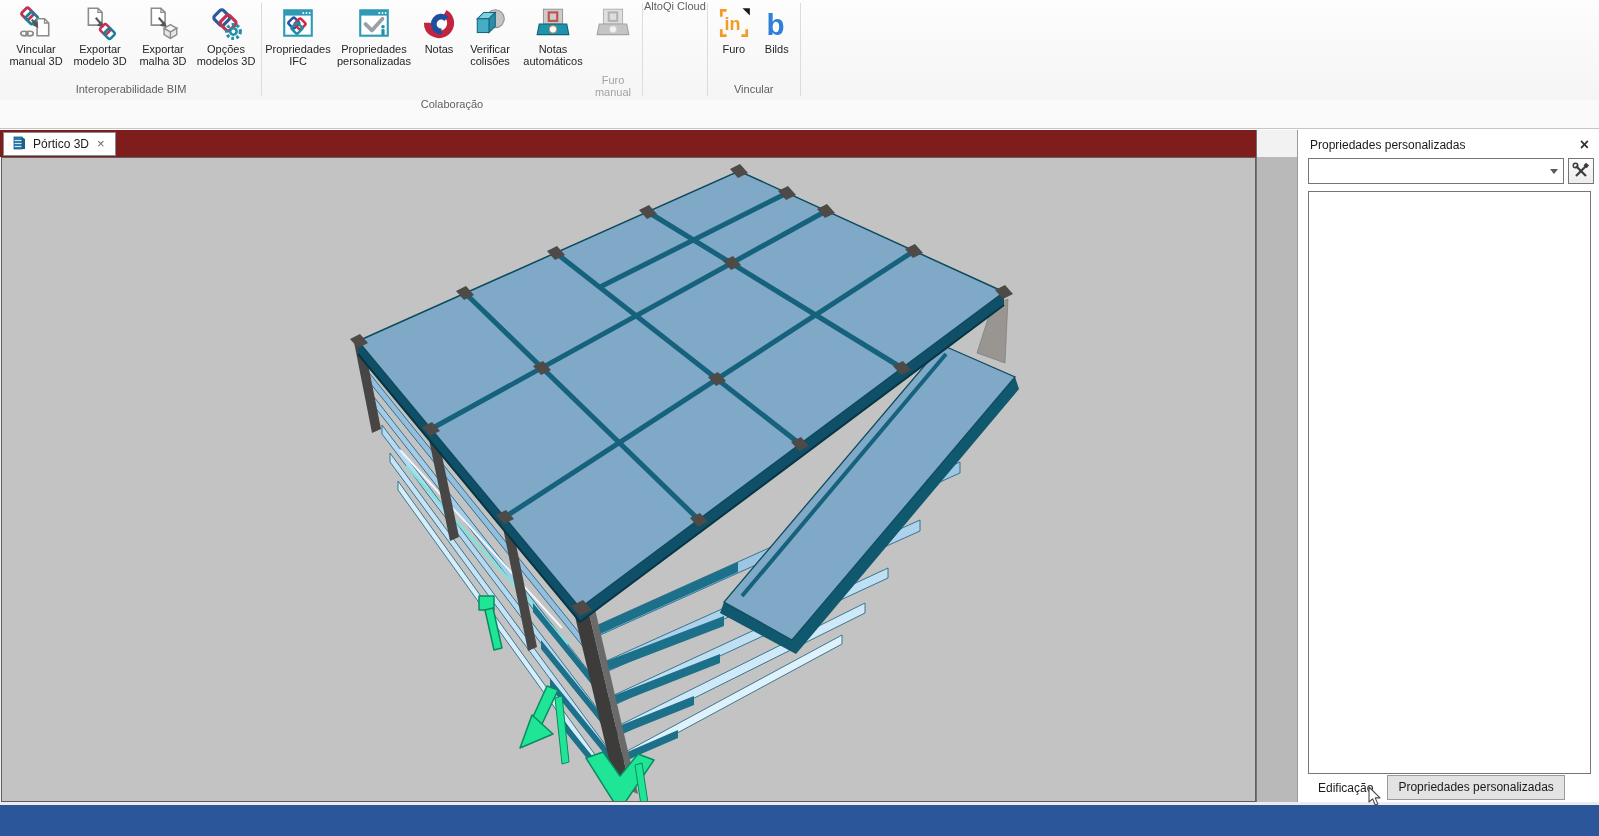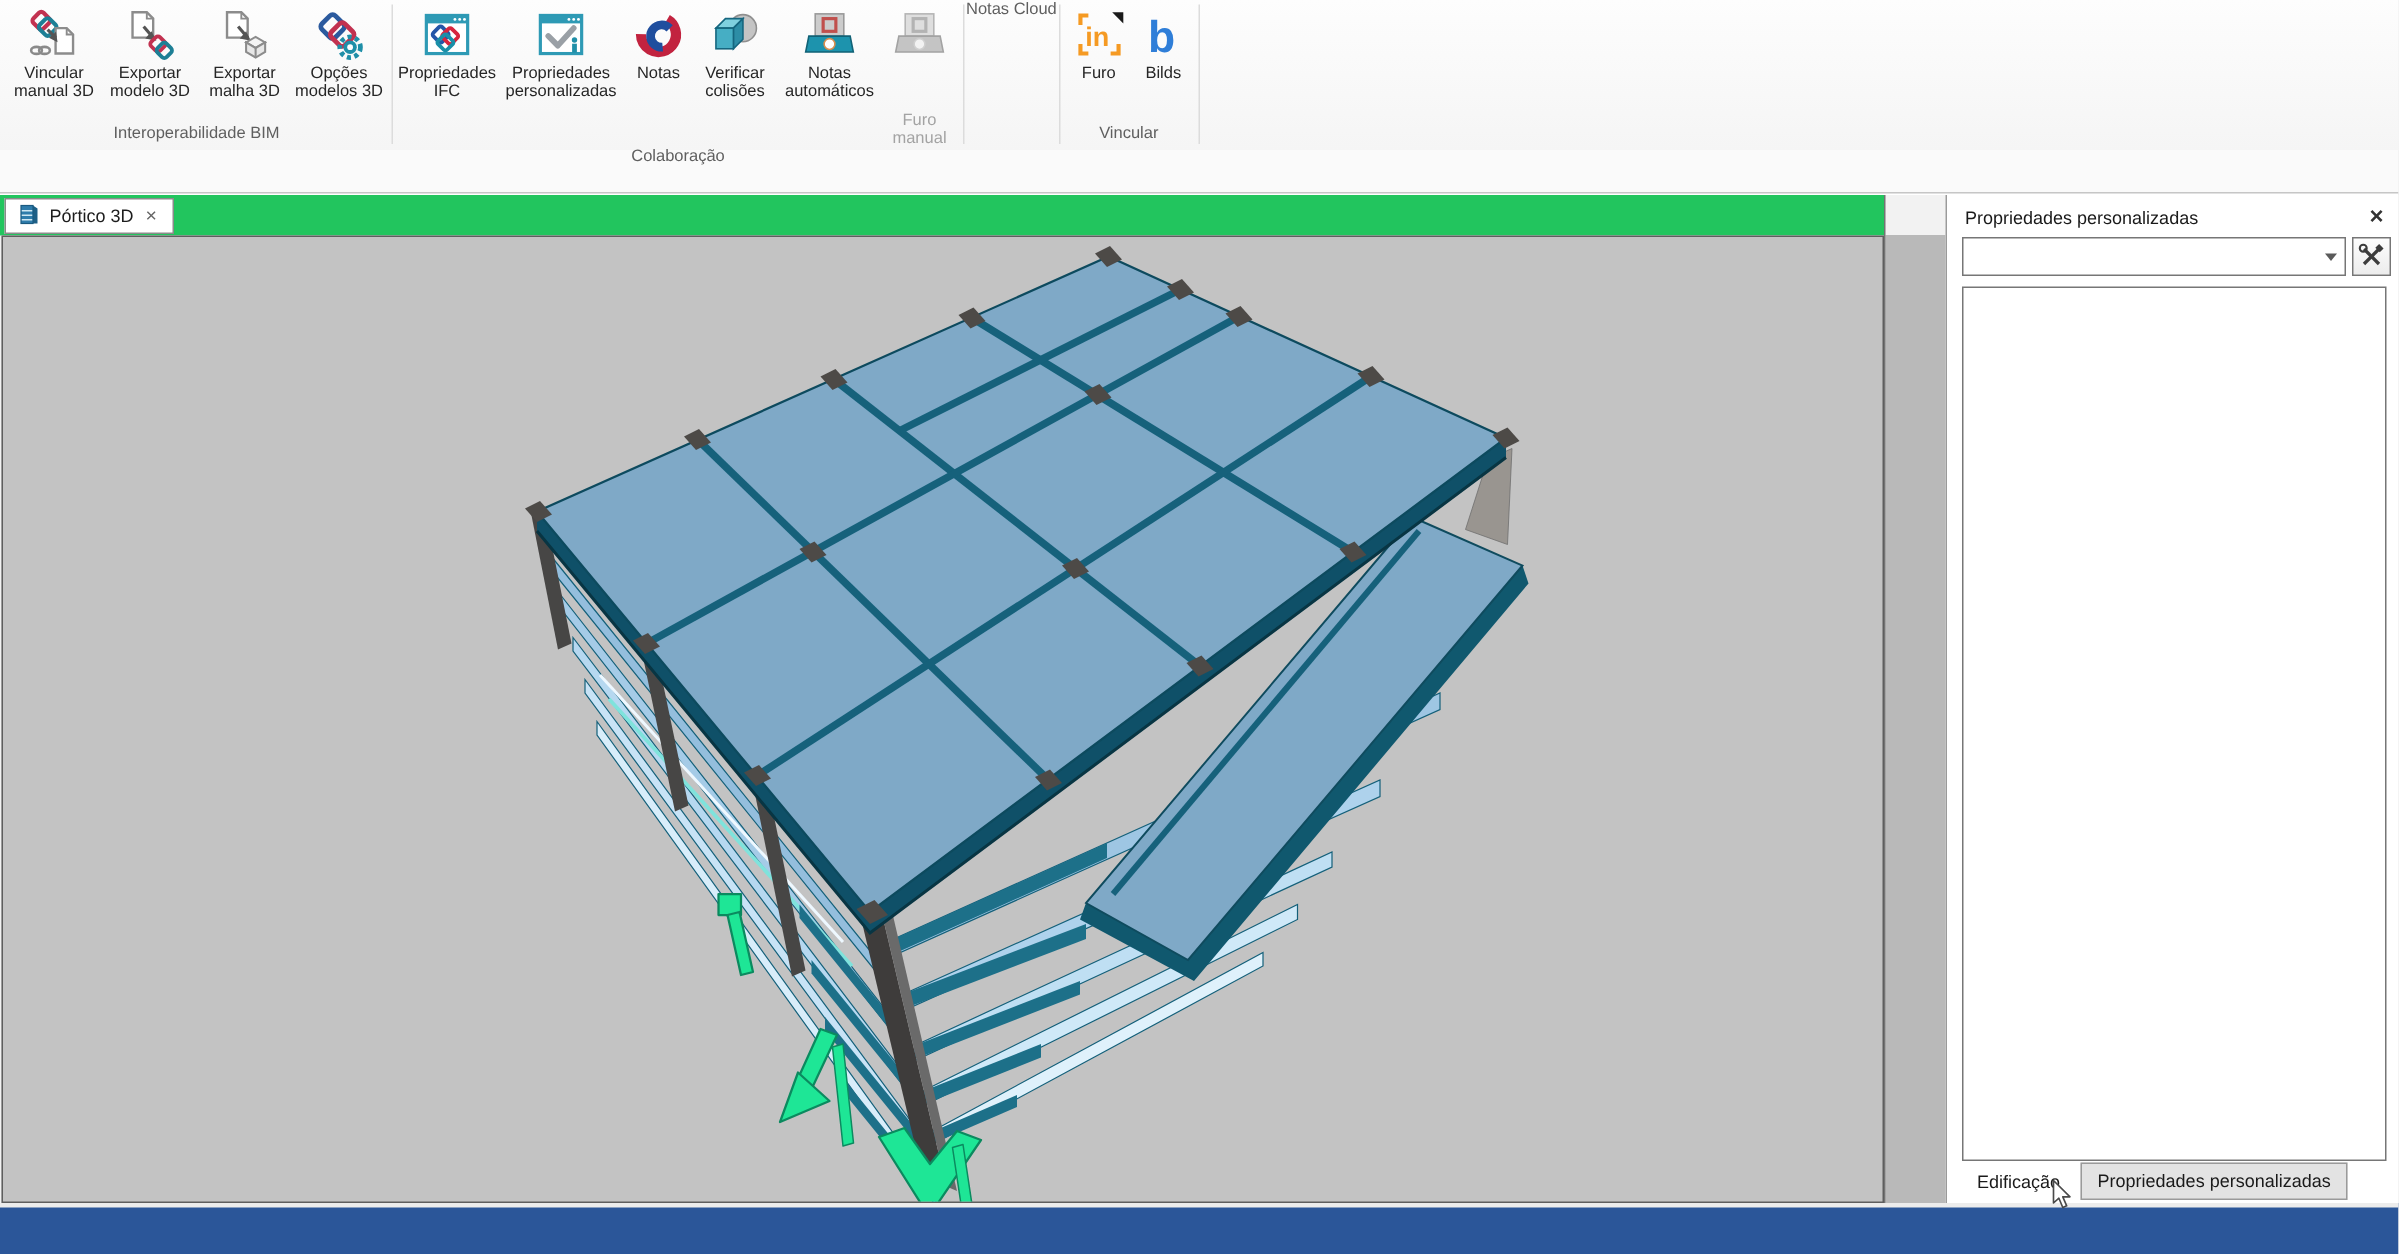--- a/index.html
+++ b/index.html
@@ -17,21 +17,21 @@
   .rbuttons { flex:1; display:flex; align-items:flex-start; padding:3px 2px 0; }
   .rbtn { display:flex; flex-direction:column; align-items:center; text-align:center;
           font-size:11px; line-height:12px; color:#262626; padding-top:2px; }
   .rbtn .ic { width:36px; height:36px; margin-bottom:2px; flex:none; }
   .rbtn.disabled { color:#a3a3a3;gap:31px; }
   .rgroup-label { height:17px; text-align:center; font-size:11px; color:#5f5f5f; }
   .rsep { width:1px; background:#dcdcdc; margin:3px 1px 4px; }
 
   
   .workspace { position:absolute; top:130px; left:0; width:1599px; height:672px; background:#f2f2f2; }
-  .docstrip { position:absolute; left:0; top:0; width:1256px; height:27px; background:#22c55e; display:flex; align-items:center; }
+  .docstrip { position:absolute; left:0; top:0; width:1256px; height:27px; background:#7f1d1d; display:flex; align-items:center; }
   .doctab { display:inline-flex; align-items:center; gap:7px; margin-left:3px; height:24px;
             background:#fff; border:1px solid #8a8a8a; padding:0 9px; font-size:12px; color:#1d1d1d; }
   .doctab .close { color:#666; font-size:13px; line-height:1; padding:0 1px; }
 
   .viewport { position:absolute; left:1px; top:27px; width:1255px; height:645px;
               background:#c3c3c3; border:1px solid #5e5e5e; }
   .splitter { position:absolute; left:1256px; top:0; width:41px; height:672px;
               background:linear-gradient(#f2f2f2 27px, #b9b9b9 27px);
               border-left:1px solid #737373; }
 
@@ -198,21 +198,21 @@
             <circle cx="17" cy="23" r="3.4" fill="#f2f2f2" stroke="#cfcfcf" stroke-width="1"></circle>
           </svg>
           <span>Furo manual</span>
         </div>
       </div>
       <div class="rgroup-label">Colaboração</div>
     </div>
     <div class="rsep"></div>
 
     <div class="rgroup">
-      <div class="rgroup-label">Notas Cloud</div>
+      <div class="rgroup-label">AltoQi Cloud</div>
     </div>
     <div class="rsep"></div>
 
     <div class="rgroup">
       <div class="rbuttons">
         <div class="rbtn" style="width:46px">
           <svg class="ic" viewBox="0 0 34 34">
             <path d="M10,5 H5 V11 M5,23 V29 H10 M24,29 H29 V23" fill="none" stroke="#f59a23" stroke-width="2.6"></path>
             <polygon points="25,3 32,3 32,10" fill="#1a1a1a"></polygon>
             <text x="8" y="24" font-size="17" font-weight="bold" fill="#f59a23" font-family="Liberation Sans, sans-serif">in</text>

